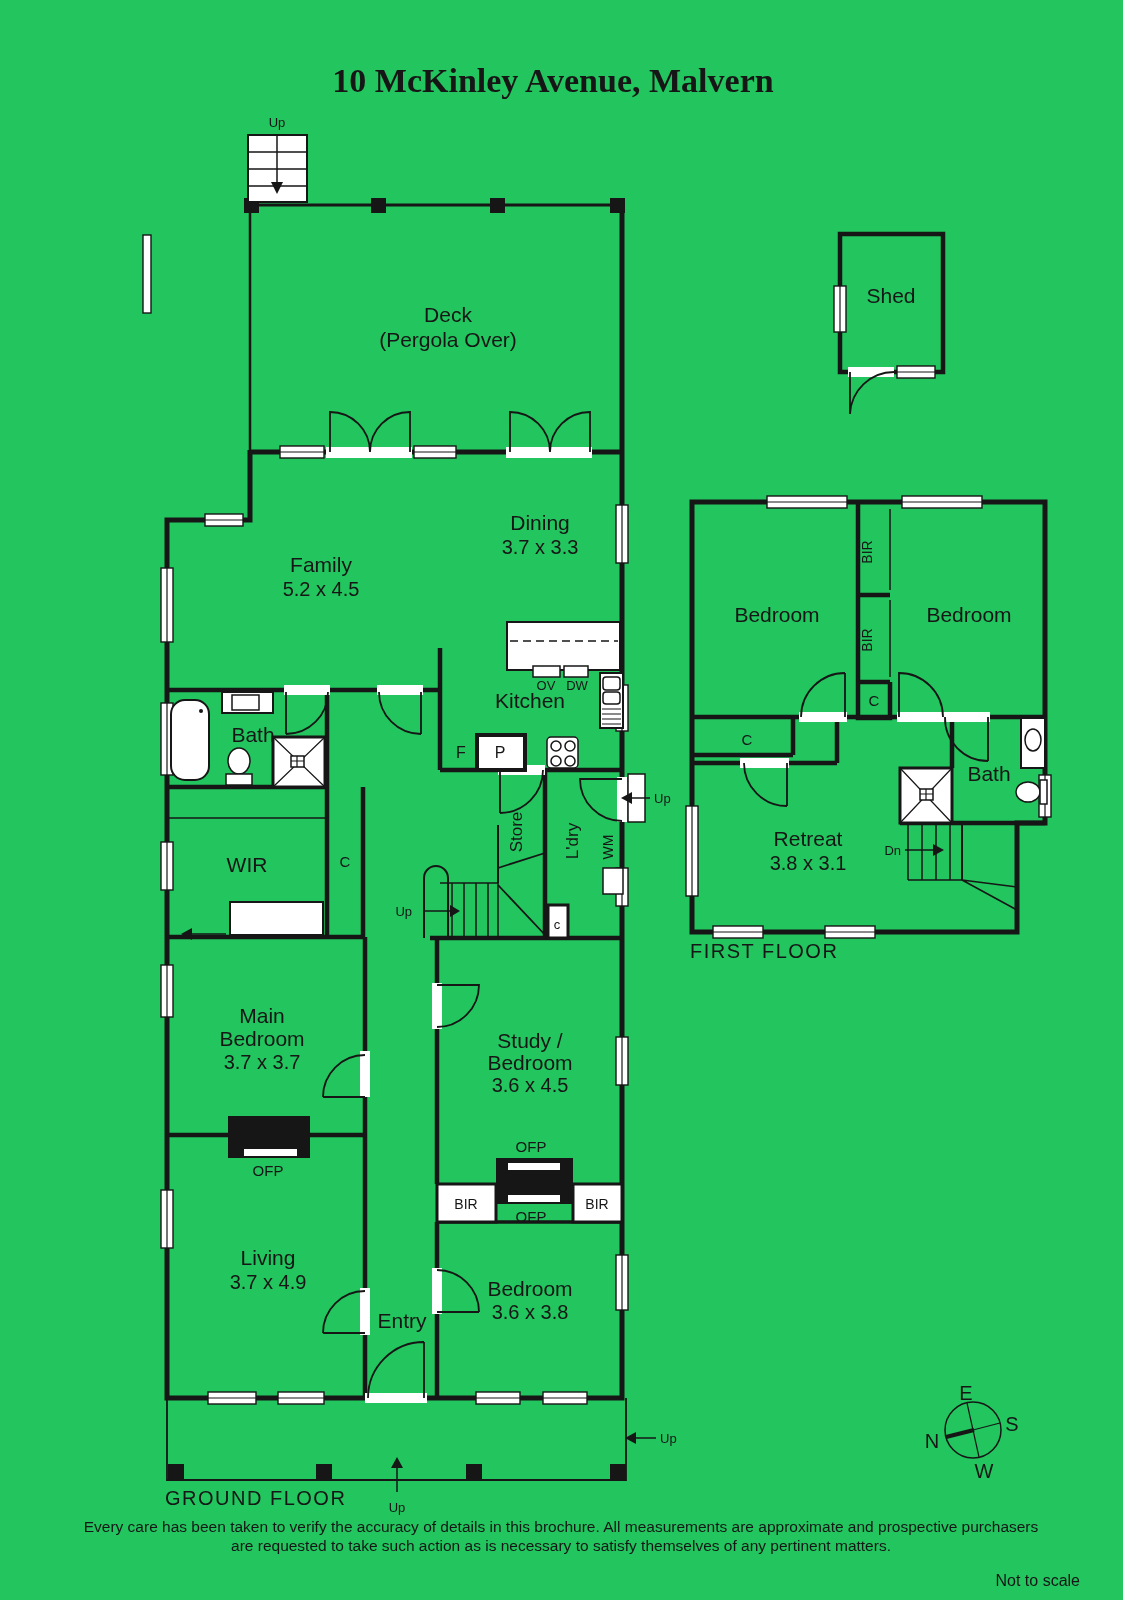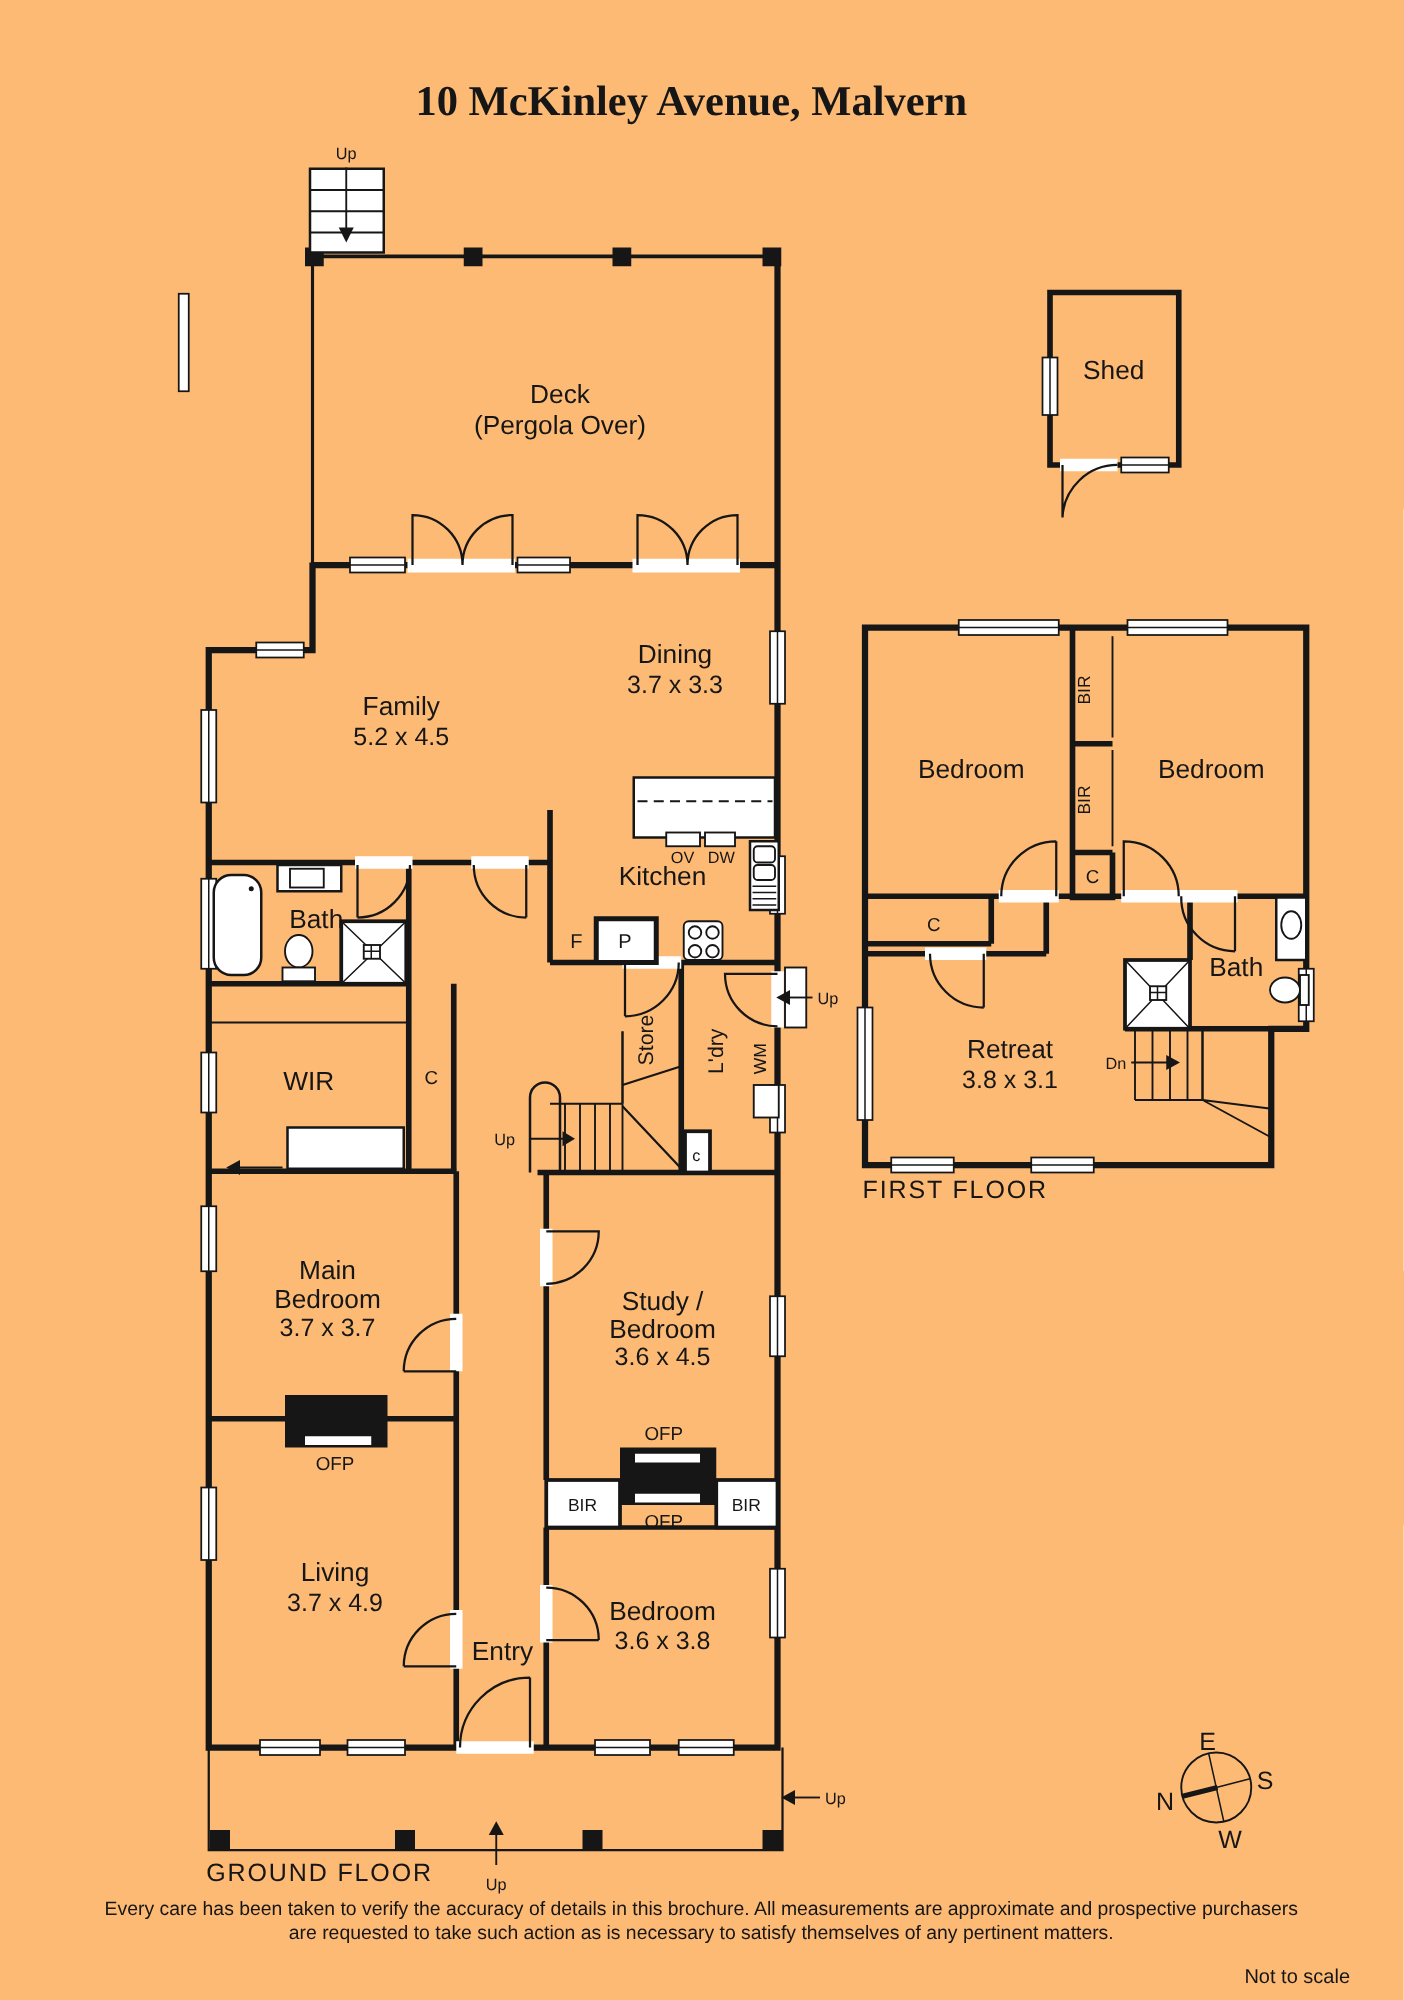--- a/index.html
+++ b/index.html
@@ -1,16 +1,16 @@
 <!DOCTYPE html>
 <html><head>
 <meta charset="utf-8">
 <style>
   html,body{margin:0;padding:0;background:#fff;}
-  .page{position:relative;width:1123px;height:1600px;background:#fdba74;overflow:hidden;
+  .page{position:relative;width:1123px;height:1600px;background:#22c55e;overflow:hidden;
         font-family:"Liberation Sans",sans-serif;}
   svg{position:absolute;left:0;top:0;}
   svg text{fill:#161616;font-family:"Liberation Sans",sans-serif;}
   .title{font-family:"Liberation Serif",serif;font-weight:bold;font-size:34px;text-anchor:middle;}
   .room{font-size:21px;text-anchor:middle;}
   .dims{font-size:20px;text-anchor:middle;}
   .small{font-size:15px;text-anchor:middle;}
   .tiny{font-size:13px;text-anchor:middle;}
   .abbr14{font-size:14px;text-anchor:middle;}
   .floorlbl{font-size:20px;letter-spacing:1.5px;}

